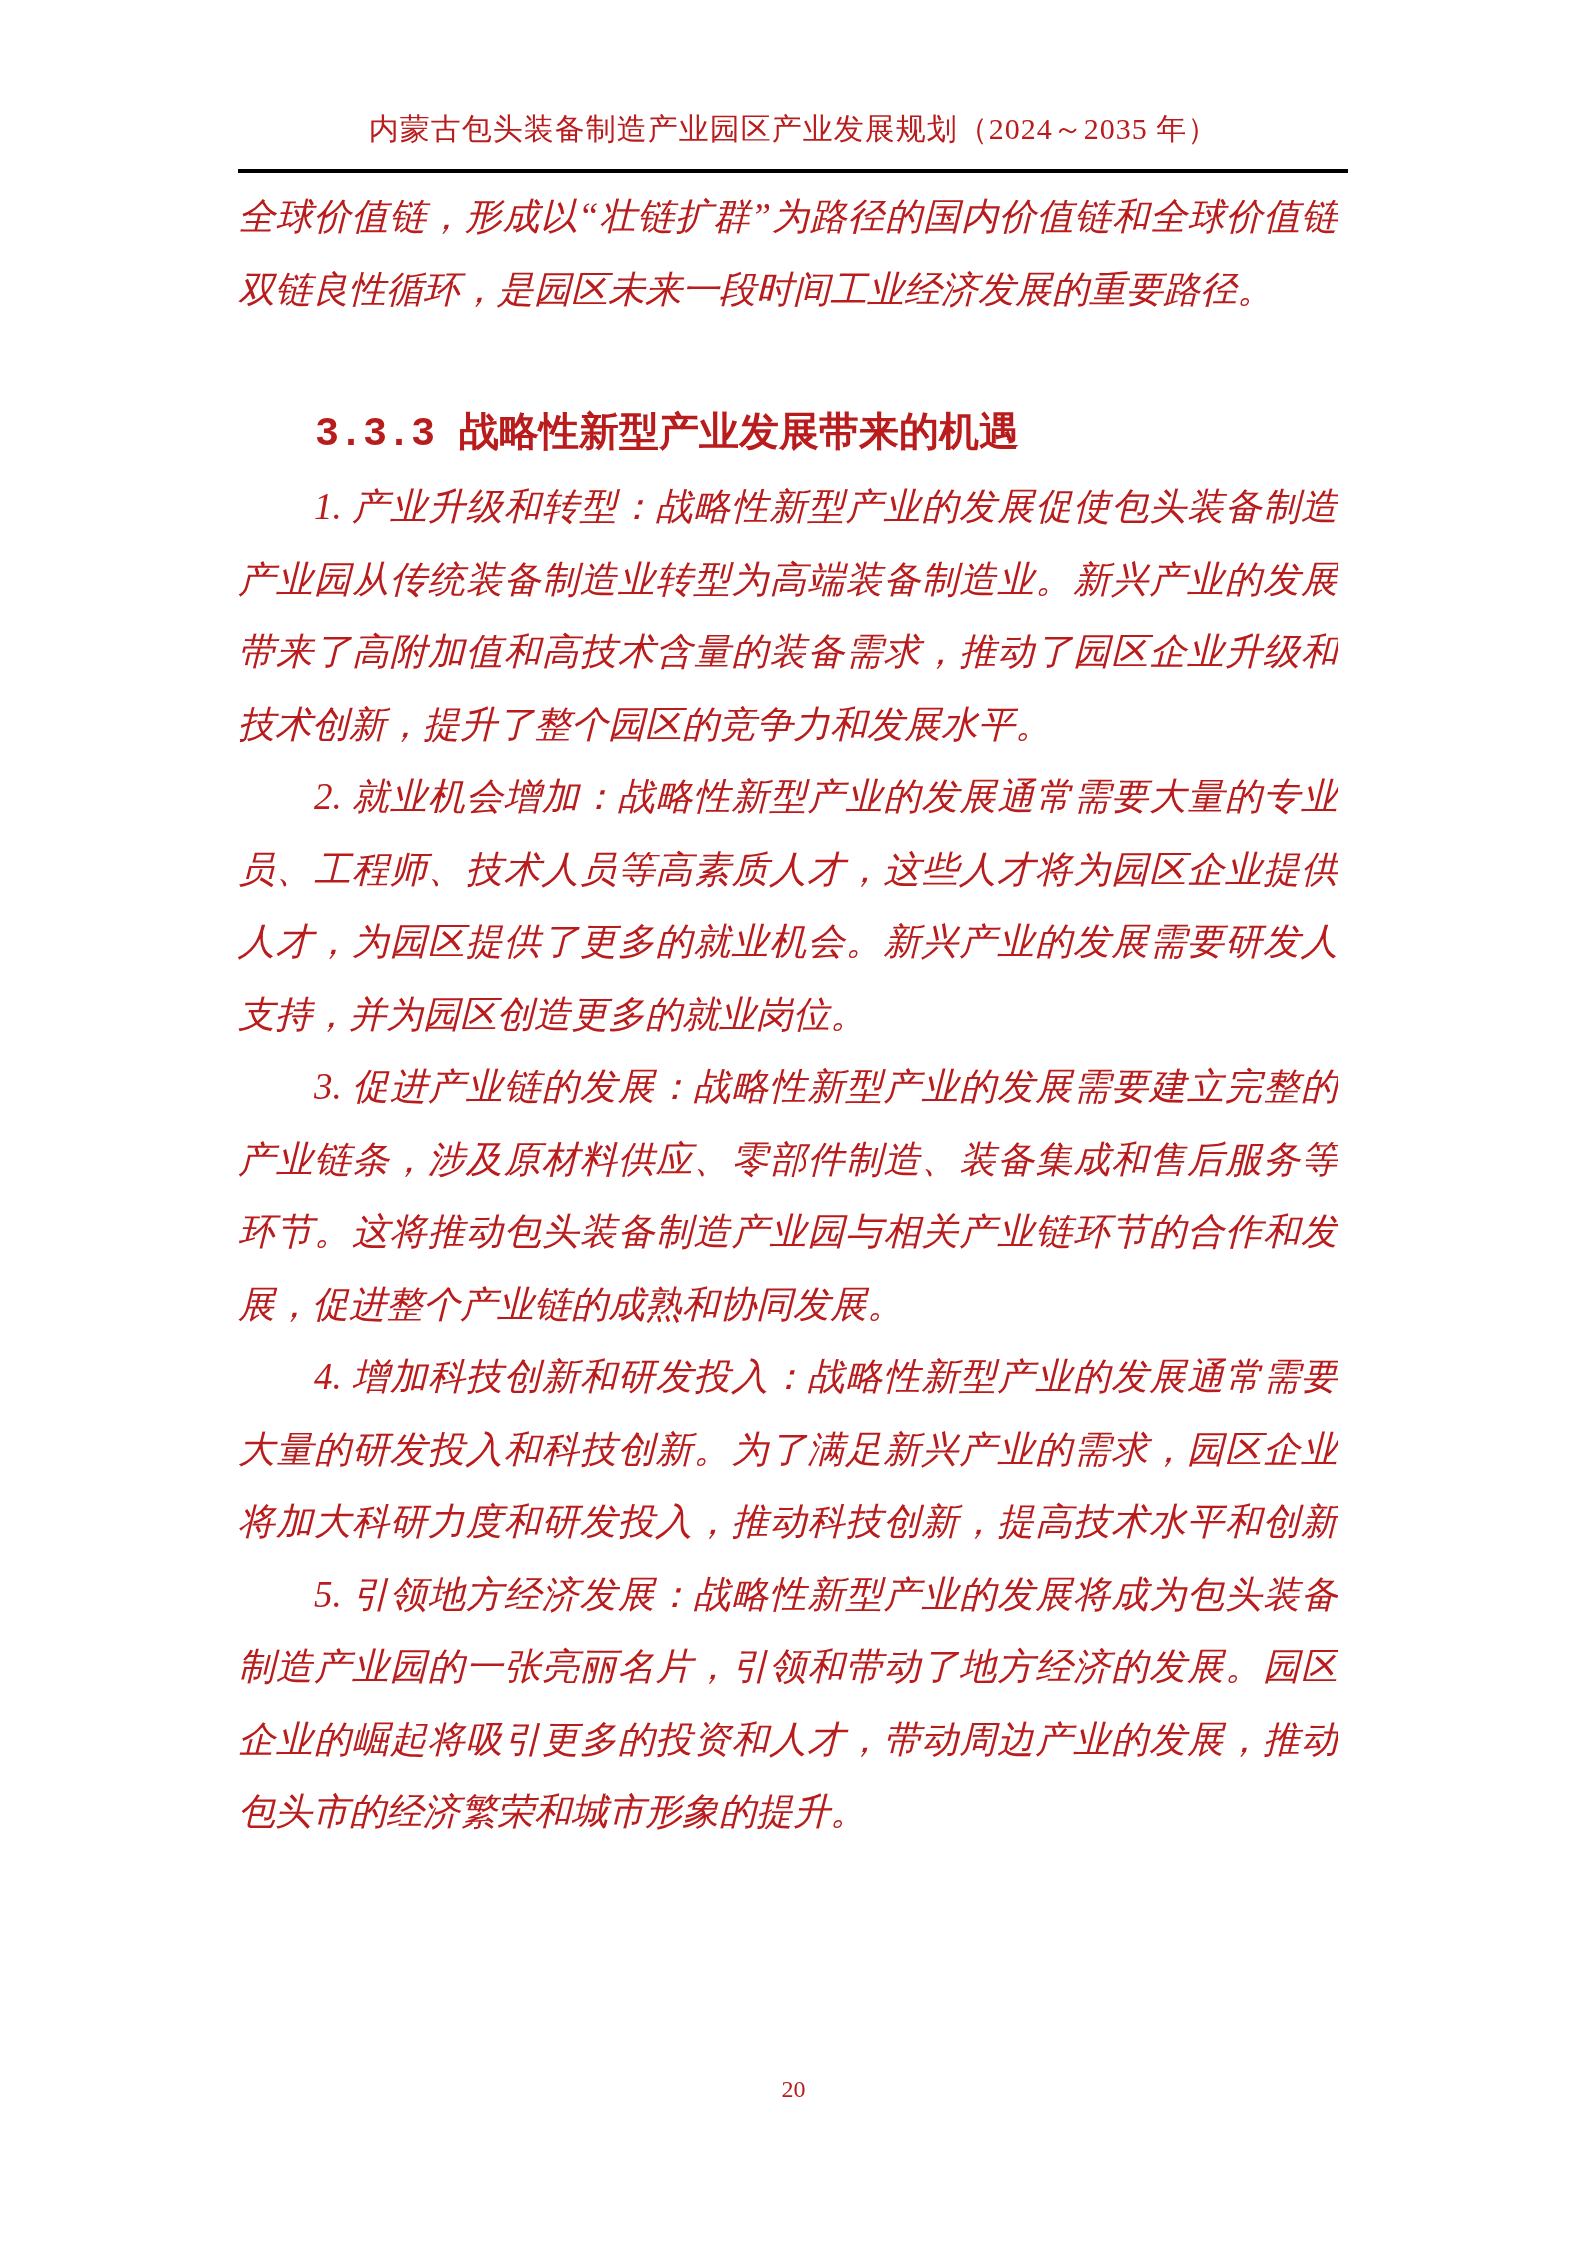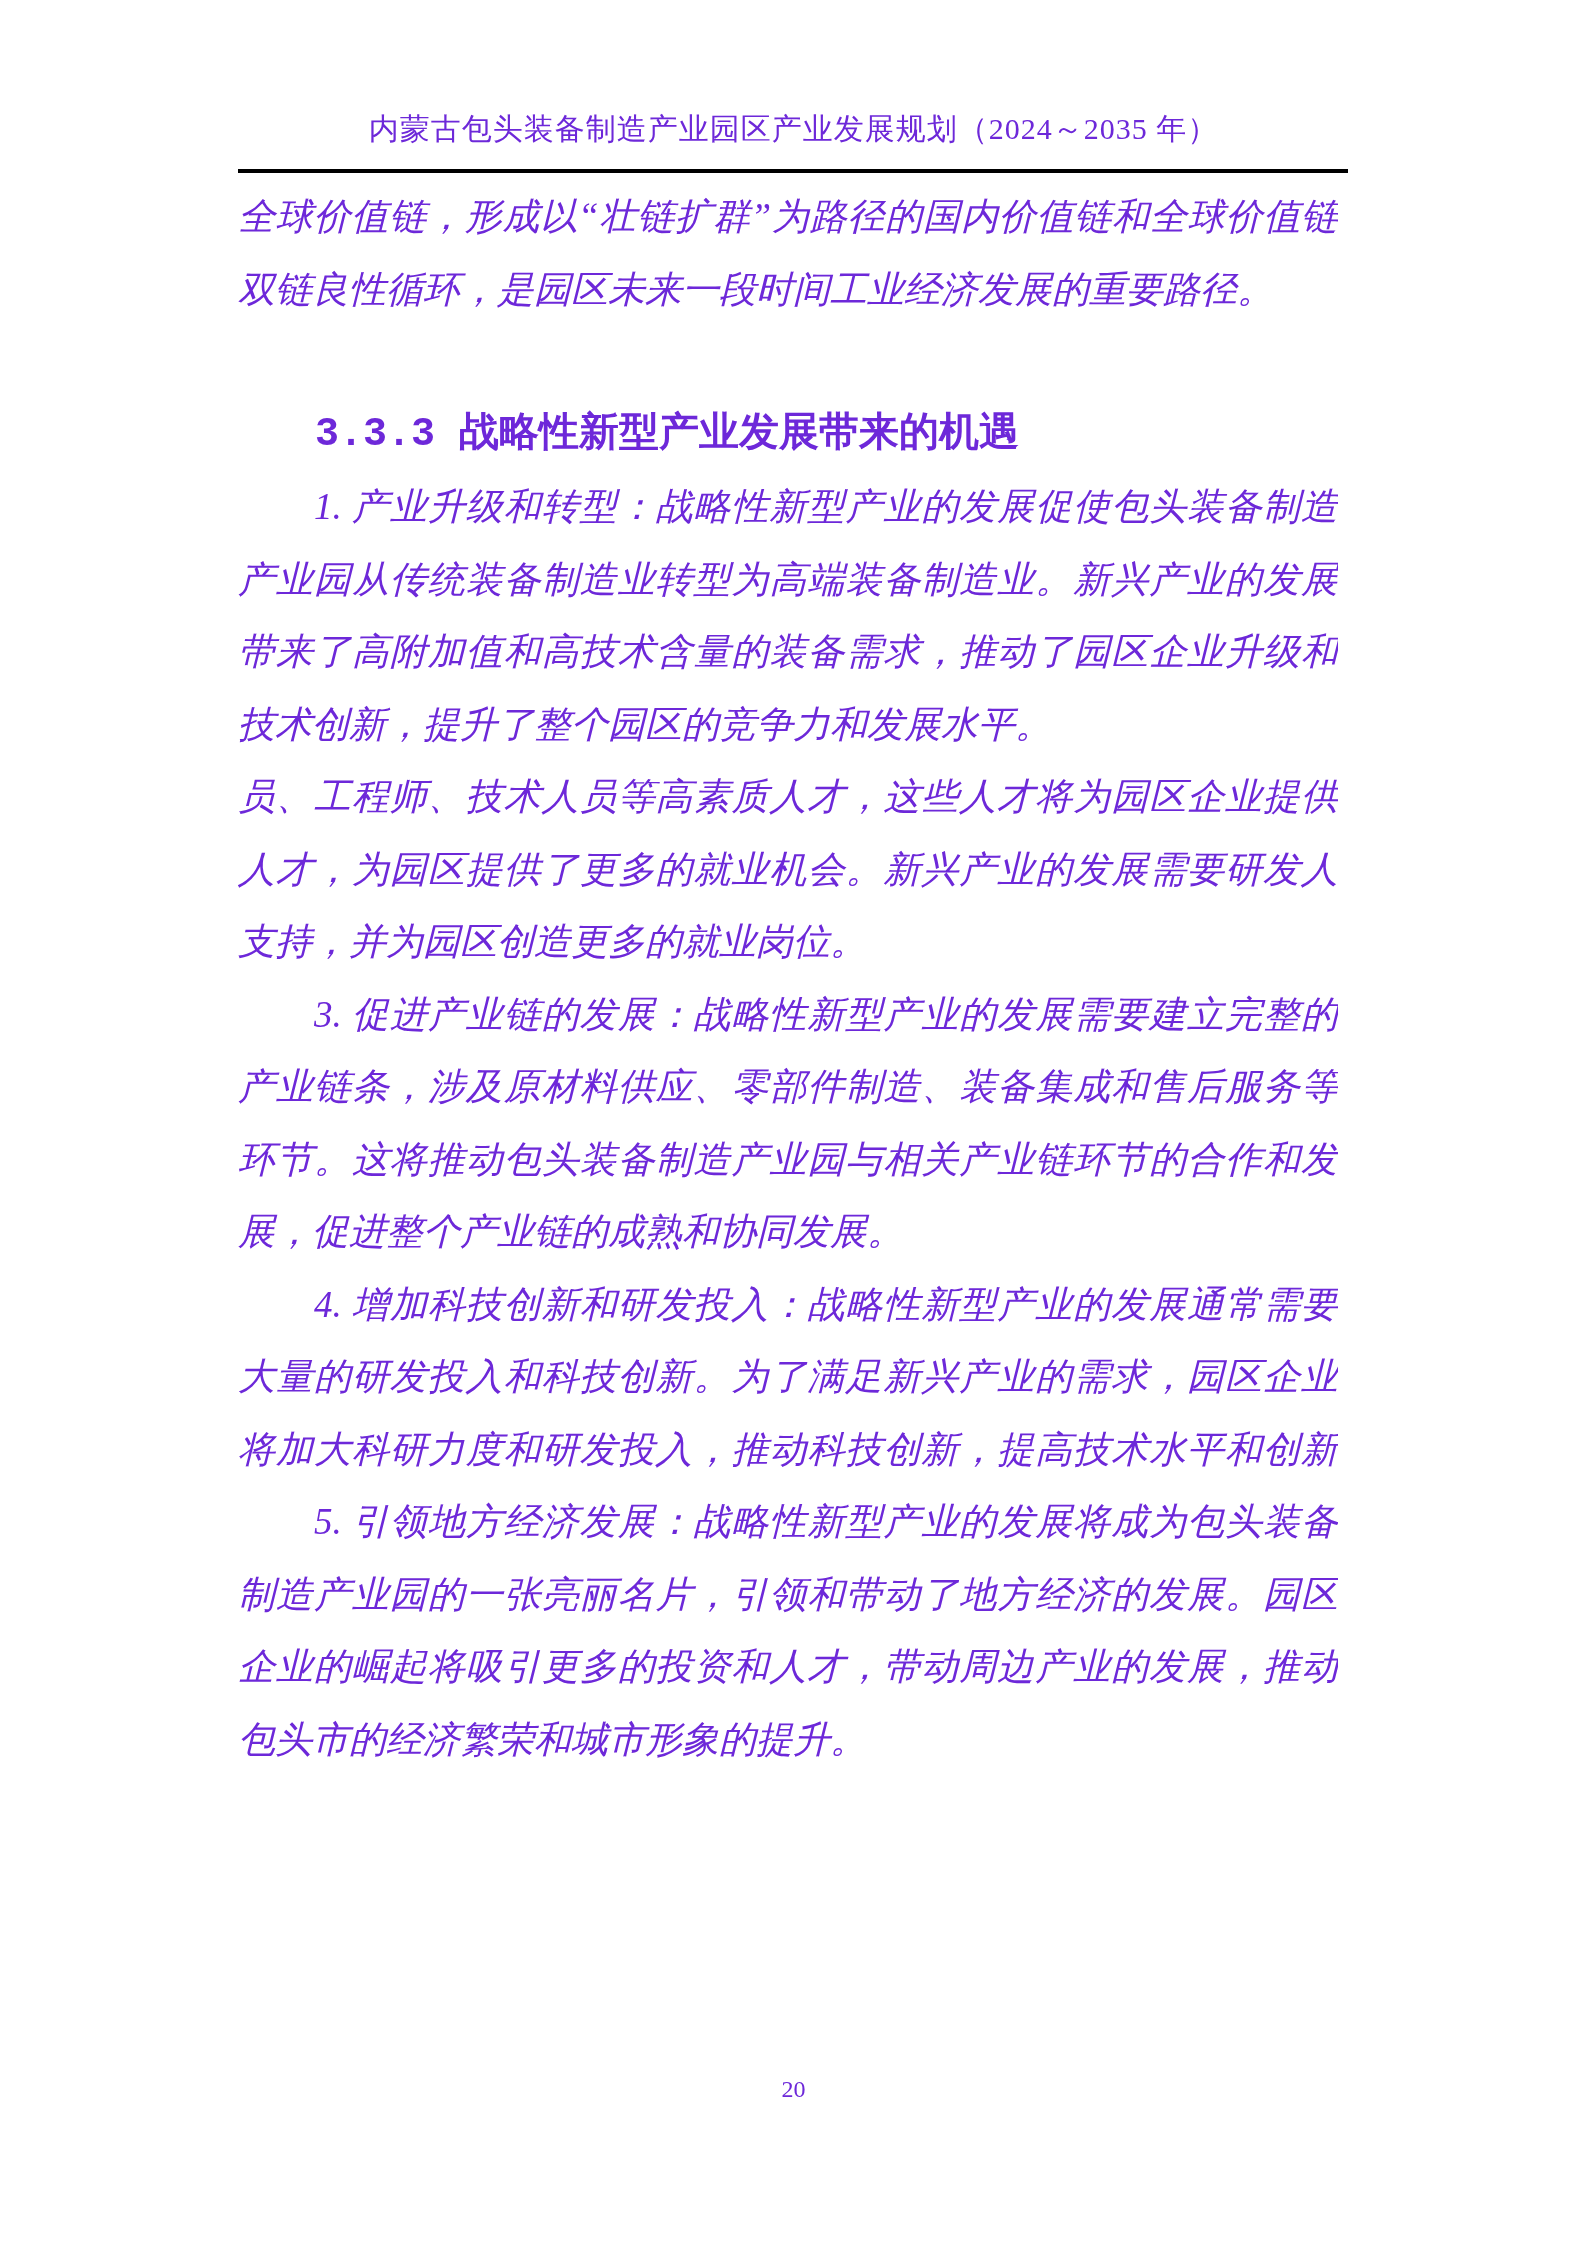--- a/index.html
+++ b/index.html
@@ -1,21 +1,21 @@
 <!DOCTYPE html>
 <html><head>
 <meta charset="utf-8">
 <style>
   html, body { margin: 0; padding: 0; background: #ffffff; }
   .page {
     position: relative;
     width: 1587px;
     height: 2245px;
     background: #ffffff;
-    color: #6d28d9;
+    color: #b91c1c;
     font-family: "Liberation Serif", "DejaVu Serif", serif;
     overflow: hidden;
   }
   .page-header-title {
     position: absolute;
     top: 110px;
     left: 0;
     width: 100%;
     text-align: center;
     font-size: 30px;
@@ -87,20 +87,21 @@
     <div class="sec-heading gap-before">3.3.3 战略性新型产业发展带来的机遇</div>
 
     <div class="para">
         <div class="line fill indent">1. 产业升级和转型：战略性新型产业的发展促使包头装备制造</div>
         <div class="line fill">产业园从传统装备制造业转型为高端装备制造业。新兴产业的发展</div>
         <div class="line fill">带来了高附加值和高技术含量的装备需求，推动了园区企业升级和</div>
         <div class="line">技术创新，提升了整个园区的竞争力和发展水平。</div>
       </div>
 
     <div class="para">
+        <div class="line fill indent">2. 就业机会增加：战略性新型产业的发展通常需要大量的专业</div>
         <div class="line fill">员、工程师、技术人员等高素质人才，这些人才将为园区企业提供</div>
         <div class="line fill">人才，为园区提供了更多的就业机会。新兴产业的发展需要研发人</div>
         <div class="line">支持，并为园区创造更多的就业岗位。</div>
       </div>
 
     <div class="para">
         <div class="line fill indent">3. 促进产业链的发展：战略性新型产业的发展需要建立完整的</div>
         <div class="line fill">产业链条，涉及原材料供应、零部件制造、装备集成和售后服务等</div>
         <div class="line fill">环节。这将推动包头装备制造产业园与相关产业链环节的合作和发</div>
         <div class="line">展，促进整个产业链的成熟和协同发展。</div>

